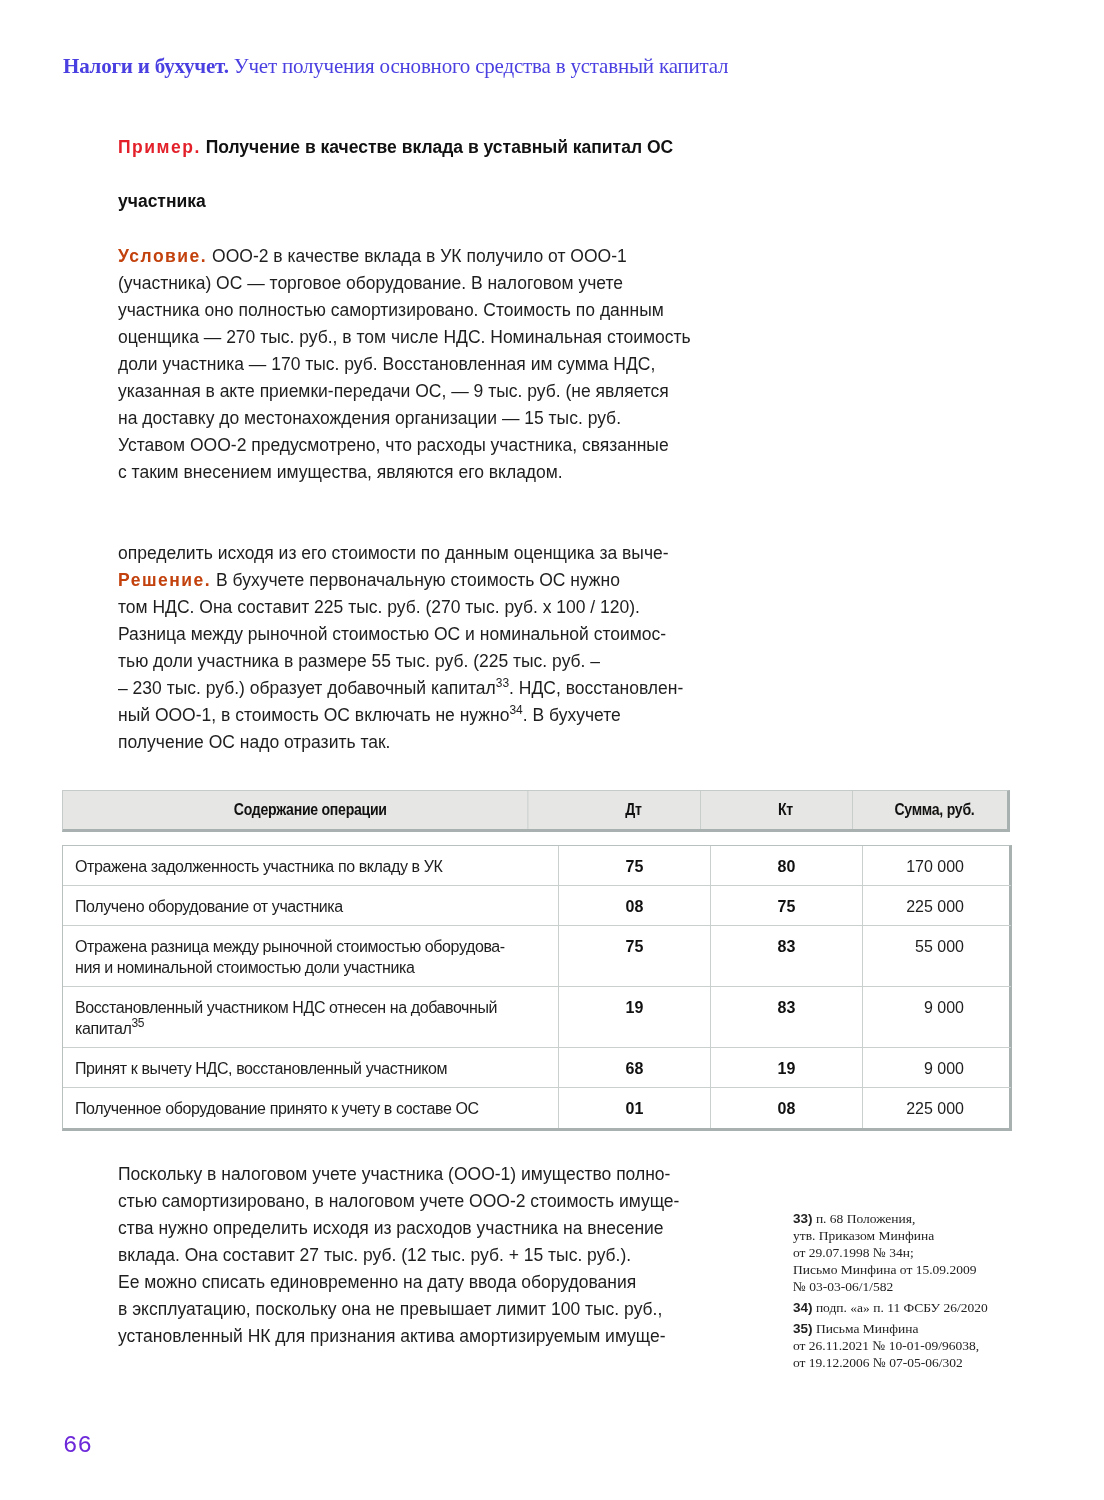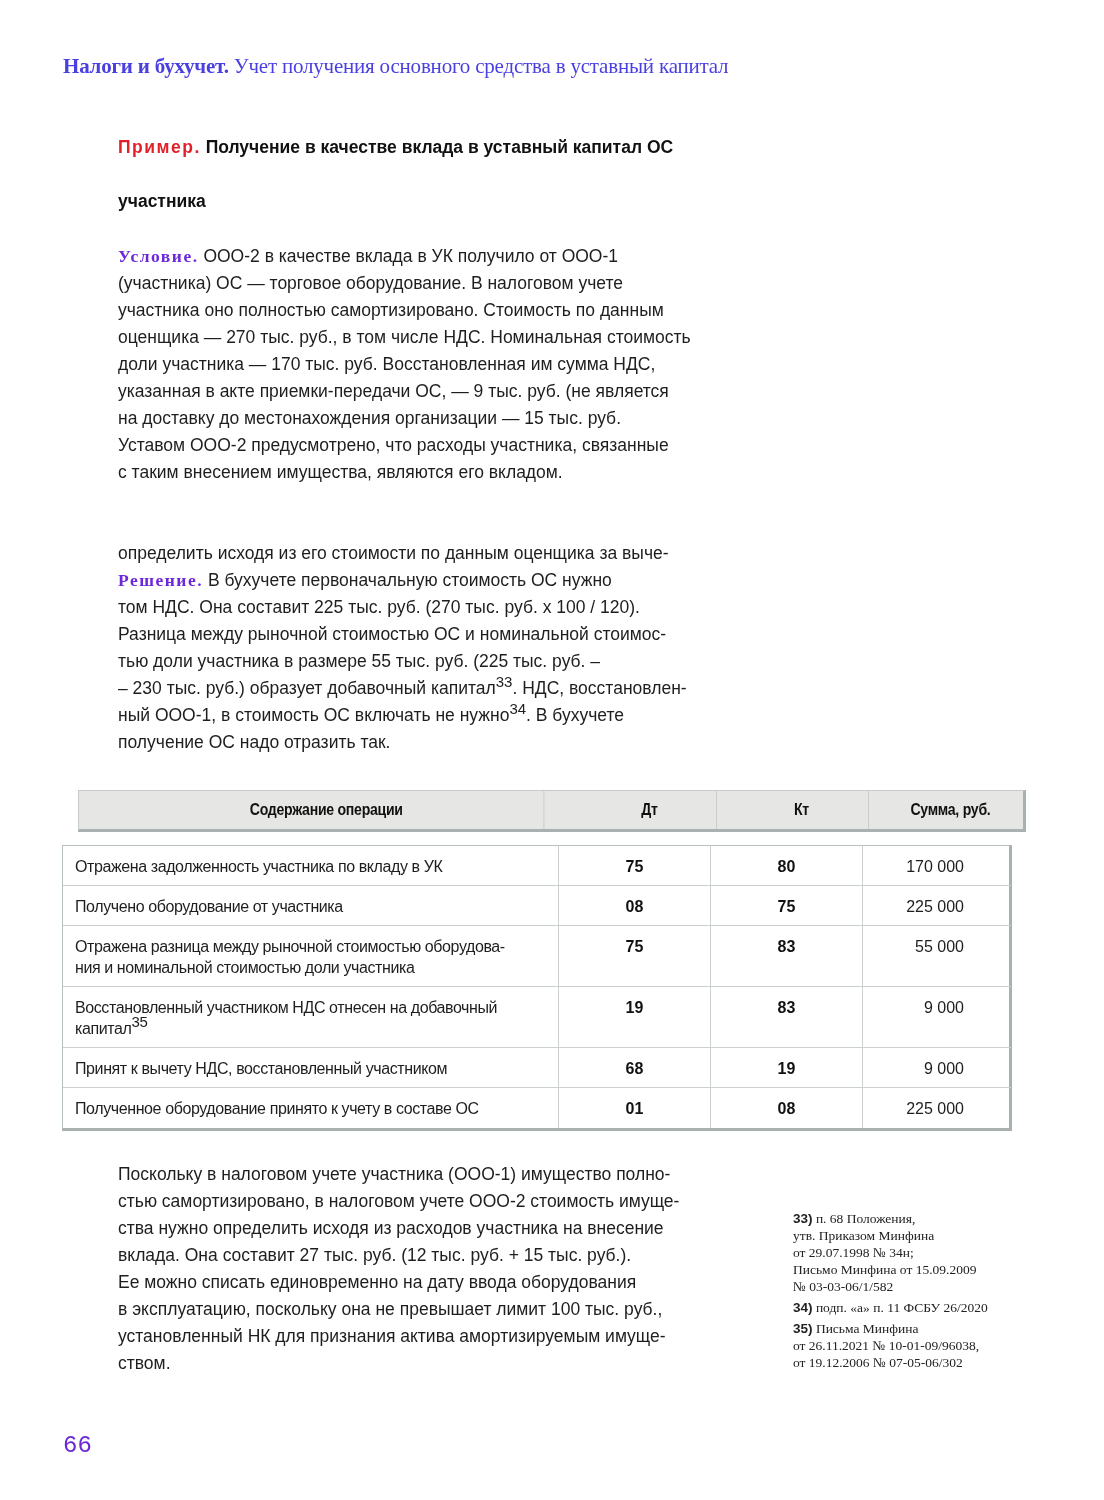--- a/index.html
+++ b/index.html
@@ -19,38 +19,38 @@
   .example-title {
     position: absolute; left: 118px; top: 134px; width: 640px;
     font-size: 17.5px; font-weight: bold; line-height: 27px; color: #111;
   }
   .example-title .label-red { color: #e3202a; letter-spacing: 1.5px; }
 
   .para {
     position: absolute; left: 118px; width: 640px;
     font-size: 17.5px; line-height: 27px; color: #1e1e1e;
   }
-  .para .lead-label { font-weight: bold; letter-spacing: 1.5px; color: #6d28d9; font-family: Liberation Serif, serif; }
+  .para .lead-label { font-weight: bold; letter-spacing: 1.5px; color: #c2410c; }
   .para .line { display: block; white-space: nowrap; }
-  sup { font-size: 15px; line-height: 0; vertical-align: 7px; }
+  sup { font-size: 12px; line-height: 0; vertical-align: 7px; }
 
   #p-condition { top: 243px; }
   #p-solution { top: 540px; }
   #p-after { top: 1161px; }
 
   
   .table-wrap {
     position: absolute; left: 62px; top: 790px; width: 950px;
     font-family: "Liberation Sans", "DejaVu Sans", sans-serif;
   }
   .t-row { display: flex; width: 948px; }
   .t-head {
     background: #e6e6e4; border: 1px solid #c4cbc9;
     border-bottom: 3px solid #a8b1af; border-right: 3px solid #a8b1af;
-    height: 42px; margin-bottom: 13px; margin-left: 16px;
+    height: 42px; margin-bottom: 13px;
   }
   .t-head .c { font-weight: bold; font-size: 16px; color: #111; justify-content: center; align-items: center; display: flex; letter-spacing: -0.3px; transform: scaleX(0.88); }
   .t-body {
     border: 1px solid #b8c1bf; border-bottom: 3px solid #a8b1af; border-right: 3px solid #a8b1af;
     width: 950px;
   }
   .t-body .t-row { border-bottom: 1px solid #c9d0ce; }
   .t-body .t-row:last-child { border-bottom: none; }
   .c { padding: 0 12px; }
   .c1 { width: 496px; border-right: 1px solid #c9d0ce; }
@@ -188,21 +188,20 @@
 </div>
 
 <div class="para sans" id="p-after">
   <span class="line">Поскольку в налоговом учете участника (ООО-1) имущество полно-</span>
   <span class="line">стью самортизировано, в налоговом учете ООО-2 стоимость имуще-</span>
   <span class="line">ства нужно определить исходя из расходов участника на внесение</span>
   <span class="line">вклада. Она составит 27 тыс. руб. (12 тыс. руб. + 15 тыс. руб.).</span>
   <span class="line">Ее можно списать единовременно на дату ввода оборудования</span>
   <span class="line">в эксплуатацию, поскольку она не превышает лимит 100 тыс. руб.,</span>
   <span class="line">установленный НК для признания актива амортизируемым имуще-</span>
-  <span class="line">ством.</span>
 </div>
 
 <div class="footnotes">
   <div class="fn">
     <span class="line"><span class="fn-num">33)</span><span> п. 68 Положения,</span></span>
     <span class="line">утв. Приказом Минфина</span>
     <span class="line">от 29.07.1998 № 34н;</span>
     <span class="line">Письмо Минфина от 15.09.2009</span>
     <span class="line">№ 03-03-06/1/582</span>
   </div>

